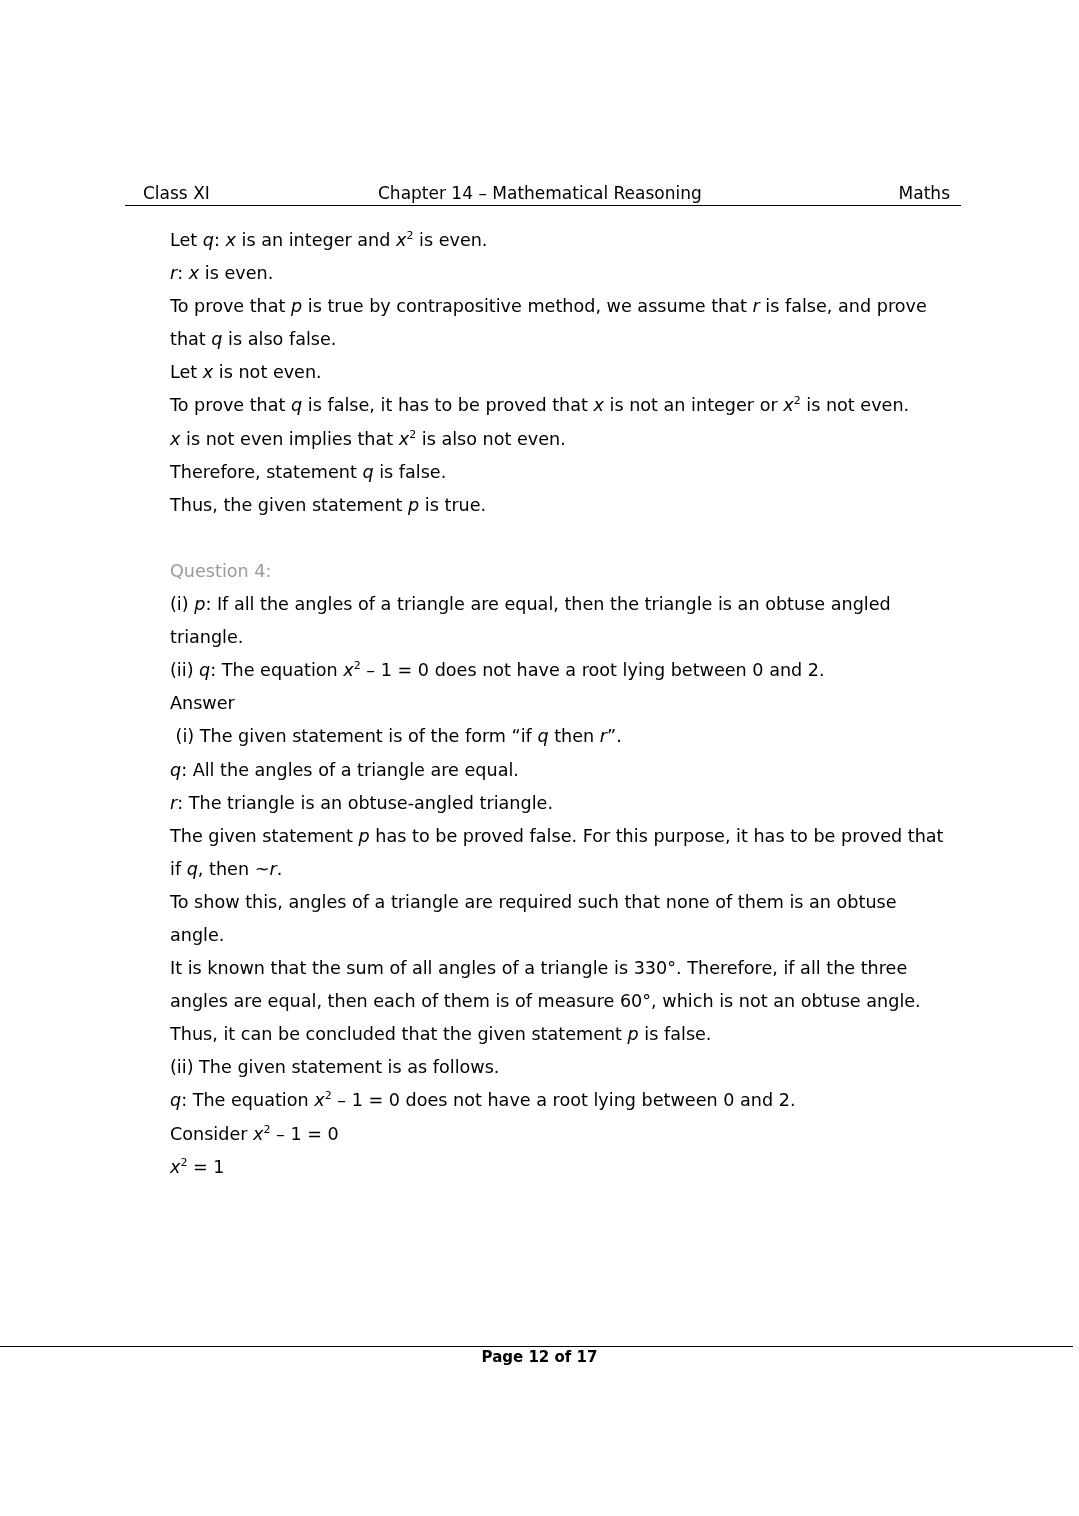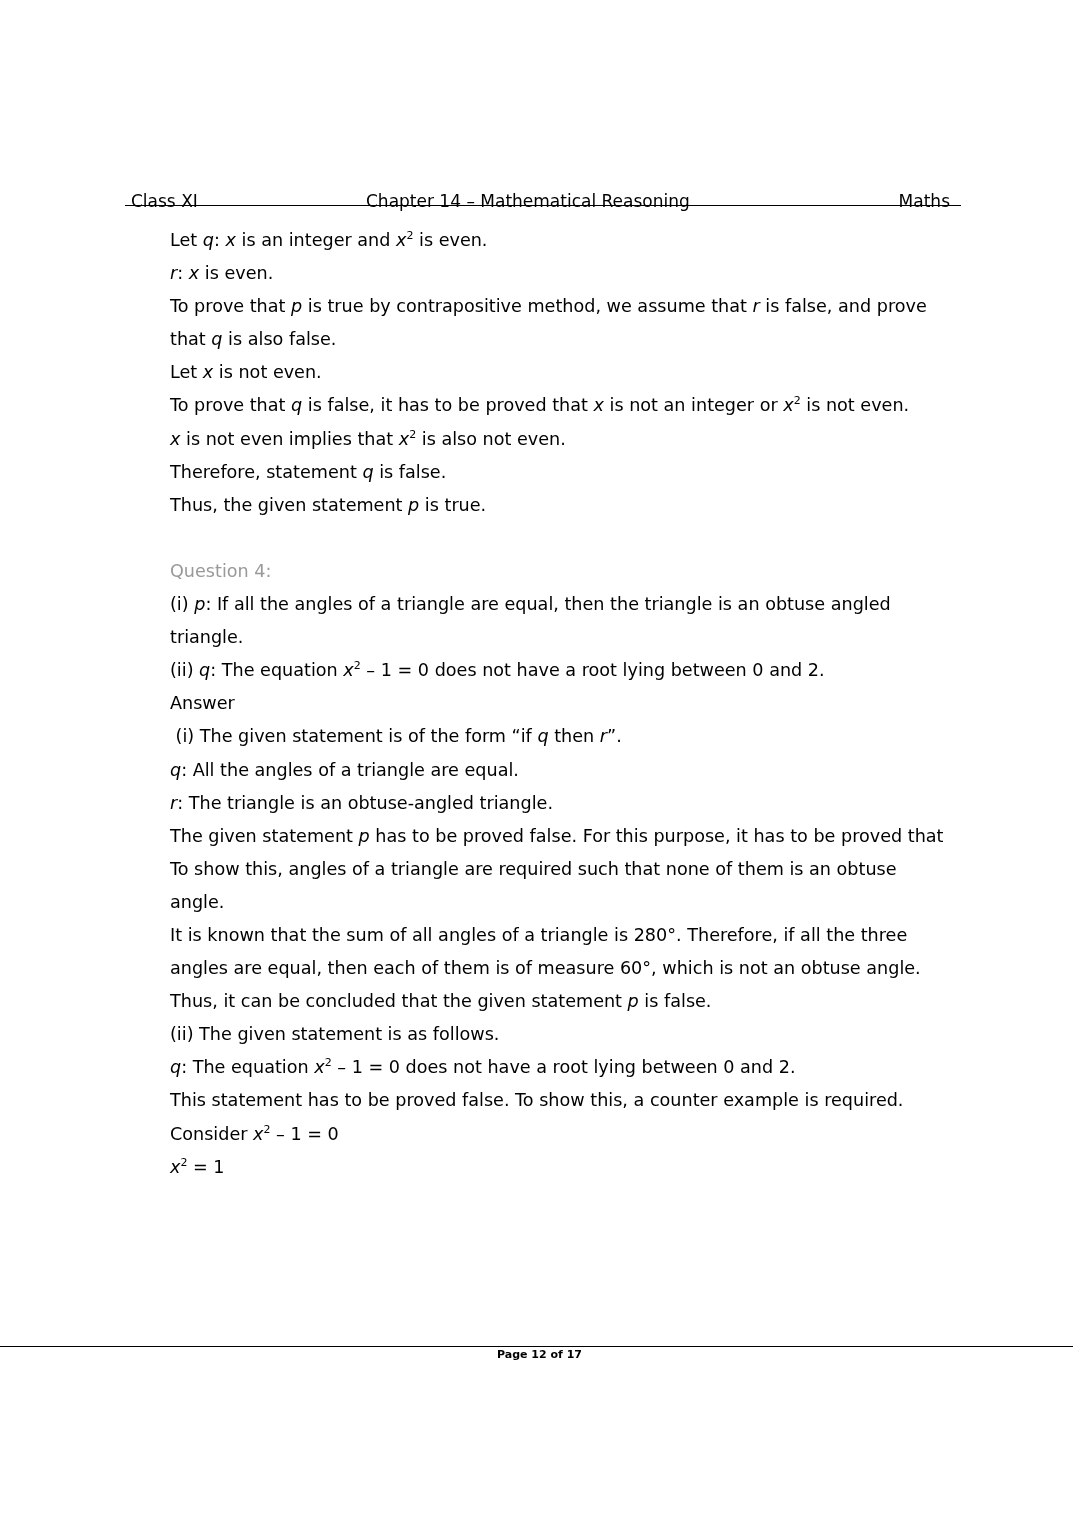--- a/index.html
+++ b/index.html
@@ -1,32 +1,32 @@
 <!DOCTYPE html>
 <html><head>
 <meta charset="utf-8">
 <style>
   html, body { margin: 0; padding: 0; background: #ffffff; }
   body { width: 1079px; height: 1516px; position: relative; overflow: hidden;
          font-family: "DejaVu Sans", "Liberation Sans", sans-serif; color: #000; }
   .header { position: absolute; left: 125px; top: 183px; width: 836px; height: 22px;
             border-bottom: 1.5px solid #000; font-size: 17px; }
-  .header span { position: absolute; top: 8px; white-space: nowrap; }
+  .header span { position: absolute; top: 0; white-space: nowrap; margin-left: 12px; }
   .h-left { left: 6px; }
   .h-center { left: 241px; }
   .h-right { right: 11px; }
   .content { position: absolute; left: 131px; top: 224px; width: 830px; }
   .line { font-size: 17.6px; line-height: 33.1px; height: 33.1px; white-space: nowrap; margin-left: 39px; }
   .gap { height: 33.1px; }
   .q-heading { color: #999999; font-weight: normal; }
   i { font-style: italic; }
   sup { font-size: 11px; vertical-align: 7px; line-height: 0; }
   .footer-rule { position: absolute; left: 0; top: 1346px; width: 1073px; border-top: 1.5px solid #000; }
   .footer { position: absolute; left: 0; top: 1348px; width: 1079px; text-align: center;
-            font-size: 11px; font-weight: bold; }
+            font-size: 15px; font-weight: bold; }
 </style>
 </head>
 <body>
 
 <div class="header">
   <span class="h-left">Class XI</span>
   <span class="h-center">Chapter 14 – Mathematical Reasoning</span>
   <span class="h-right">Maths</span>
 </div>
 
@@ -43,26 +43,26 @@
     <div class="gap"></div>
     <div class="line q-heading">Question 4:</div>
     <div class="line">(i) <i>p</i>: If all the angles of a triangle are equal, then the triangle is an obtuse angled</div>
     <div class="line">triangle.</div>
     <div class="line">(ii) <i>q</i>: The equation <i>x</i><sup>2</sup> – 1 = 0 does not have a root lying between 0 and 2.</div>
     <div class="line">Answer</div>
     <div class="line">&nbsp;(i) The given statement is of the form “if <i>q</i> then <i>r</i>”.</div>
     <div class="line"><i>q</i>: All the angles of a triangle are equal.</div>
     <div class="line"><i>r</i>: The triangle is an obtuse-angled triangle.</div>
     <div class="line">The given statement <i>p</i> has to be proved false. For this purpose, it has to be proved that</div>
+    <div class="line">if <i>q</i>, then ~<i>r</i>.</div>
     <div class="line">To show this, angles of a triangle are required such that none of them is an obtuse</div>
     <div class="line">angle.</div>
-    <div class="line">It is known that the sum of all angles of a triangle is 280°. Therefore, if all the three</div>
+    <div class="line">It is known that the sum of all angles of a triangle is 330°. Therefore, if all the three</div>
     <div class="line">angles are equal, then each of them is of measure 60°, which is not an obtuse angle.</div>
     <div class="line">Thus, it can be concluded that the given statement <i>p</i> is false.</div>
     <div class="line">(ii) The given statement is as follows.</div>
     <div class="line"><i>q</i>: The equation <i>x</i><sup>2</sup> – 1 = 0 does not have a root lying between 0 and 2.</div>
-    <div class="line">This statement has to be proved false. To show this, a counter example is required.</div>
     <div class="line">Consider <i>x</i><sup>2</sup> – 1 = 0</div>
     <div class="line"><i>x</i><sup>2</sup> = 1</div>
   </div>
 
 <div class="footer-rule"></div>
 <div class="footer">Page 12 of 17</div>
 
 </body></html>

